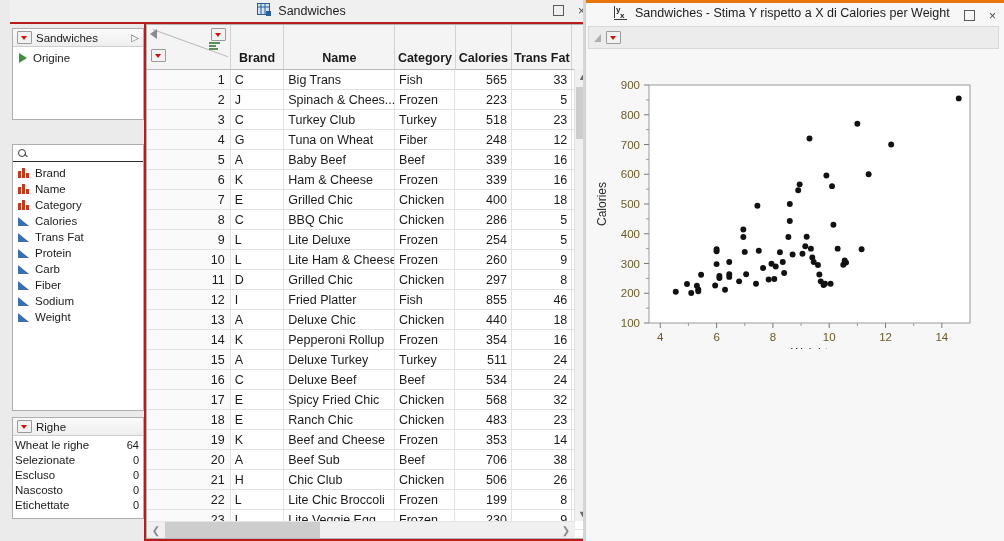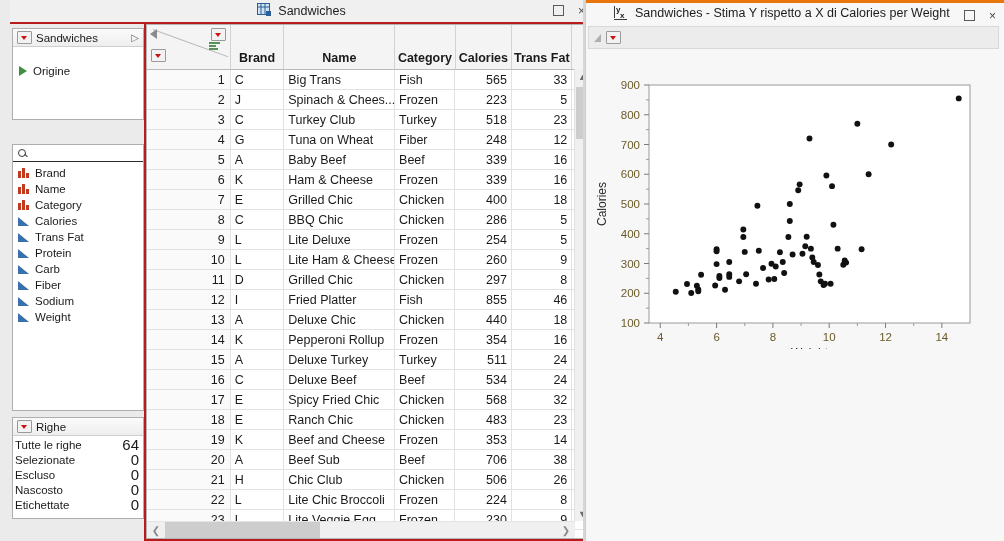--- a/index.html
+++ b/index.html
@@ -30,21 +30,21 @@
     background:linear-gradient(#fbfbfb,#eeeeee);border-bottom:1px solid #cfcfcf;}
   .redtri{display:inline-block;width:13px;height:11px;border:1px solid #9a9a9a;background:#f2f2f2;
     position:relative;border-radius:1px;flex:0 0 auto;}
   .redtri:after{content:"";position:absolute;left:3px;top:4px;width:0;height:0;
     border-left:3.5px solid transparent;border-right:3.5px solid transparent;border-top:4px solid #cc1111;}
   .panel-hdr-label{font-size:11.5px;color:#1a1a1a;}
   .expander{margin-left:auto;color:#6c6c6c;font-size:10px;}
 
   
   .toc{position:absolute;left:1px;top:4px;width:130px;height:90px;}
-  .toc-body{padding:16px 0 0 6px;}
+  .toc-body{padding:3px 0 0 6px;}
   .toc-row{display:flex;align-items:center;gap:6px;height:16px;}
   .greentri{width:0;height:0;border-left:8px solid #3f8f3f;border-top:5px solid transparent;
     border-bottom:5px solid transparent;flex:0 0 auto;}
   .toc-label{font-size:11.5px;}
 
   
   .cols{position:absolute;left:1px;top:120px;width:130px;height:265px;}
   .search-row{display:flex;align-items:center;height:16px;padding:0 4px;border-bottom:1px solid #2b2b2b;}
   .mag{width:11px;height:11px;position:relative;flex:0 0 auto;}
   .mag:before{content:"";position:absolute;left:1px;top:1px;width:6px;height:6px;border:1.2px solid #3a3a3a;border-radius:50%;}
@@ -59,21 +59,21 @@
   .ic-nom i:nth-child(3){left:8px;height:5px;}
   .ic-cont{width:12px;height:11px;position:relative;flex:0 0 auto;}
   .ic-cont:before{content:"";position:absolute;left:0;bottom:1px;width:0;height:0;
     border-left:11px solid #3b6fae;border-top:9px solid transparent;}
 
   
   .rows{position:absolute;left:1px;top:393px;width:130px;height:100px;}
   .rows-body{padding:1px 0 0 0;}
   .rrow{display:flex;align-items:center;height:15px;padding:0 4px 0 2px;}
   .rrow .lbl{font-size:11.5px;}
-  .rrow .val{margin-left:auto;font-size:15px;}
+  .rrow .val{margin-left:auto;font-size:11px;}
 
   
   .grid-wrap{position:absolute;left:136px;top:24px;right:2px;bottom:2px;background:#fff;
     border:1px solid #b4b4b4;overflow:hidden;}
   .grid-head{display:flex;height:44px;background:#f4f4f4;border-bottom:1px solid #b9b9b9;}
   .gh{display:flex;align-items:flex-end;justify-content:center;padding-bottom:4px;
     font-weight:bold;font-size:12.5px;border-right:1px solid #d2d2d2;background:#f4f4f4;box-sizing:border-box;}
   .gh.corner{position:relative;background:#f4f4f4;}
   .gh.corner .diag{position:absolute;left:2px;top:2px;right:2px;bottom:2px;overflow:hidden;}
   .gh.corner .diag:after{content:"";position:absolute;left:4px;top:2px;width:115px;height:1px;
@@ -242,21 +242,21 @@
         </div>
       </div>
 
       <div class="panel rows">
         <div class="panel-hdr">
           <span class="redtri"></span>
           <span class="panel-hdr-label">Righe</span>
         </div>
         <div class="rows-body">
           <div class="rrow">
-            <span class="lbl">Tutte le righe</span>
+            <span class="lbl">Wheat le righe</span>
             <span class="val">64</span>
           </div>
           <div class="rrow">
             <span class="lbl">Selezionate</span>
             <span class="val">0</span>
           </div>
           <div class="rrow">
             <span class="lbl">Escluso</span>
             <span class="val">0</span>
           </div>
@@ -481,21 +481,21 @@
             <div class="gc c-cat">Chicken</div>
             <div class="gc c-cal num">506</div>
             <div class="gc c-tf num">26</div>
             <div class="gc c-extra"></div>
           </div>
           <div class="grow">
             <div class="gc c-idx num">22</div>
             <div class="gc c-brand">L</div>
             <div class="gc c-name">Lite Chic Broccoli</div>
             <div class="gc c-cat">Frozen</div>
-            <div class="gc c-cal num">224</div>
+            <div class="gc c-cal num">199</div>
             <div class="gc c-tf num">8</div>
             <div class="gc c-extra"></div>
           </div>
           <div class="grow">
             <div class="gc c-idx num">23</div>
             <div class="gc c-brand">L</div>
             <div class="gc c-name">Lite Veggie Egg</div>
             <div class="gc c-cat">Frozen</div>
             <div class="gc c-cal num">230</div>
             <div class="gc c-tf num">9</div>

